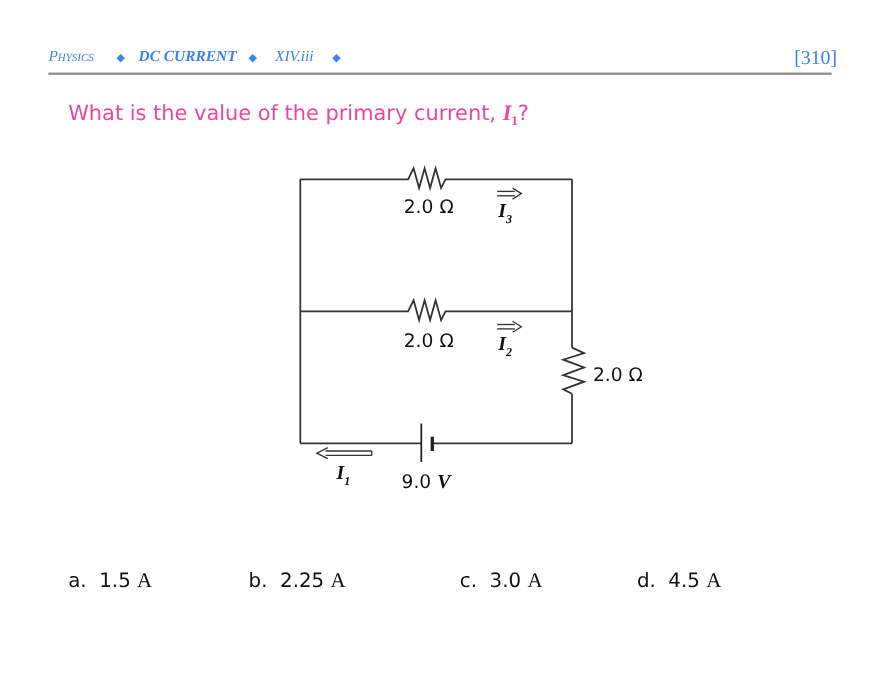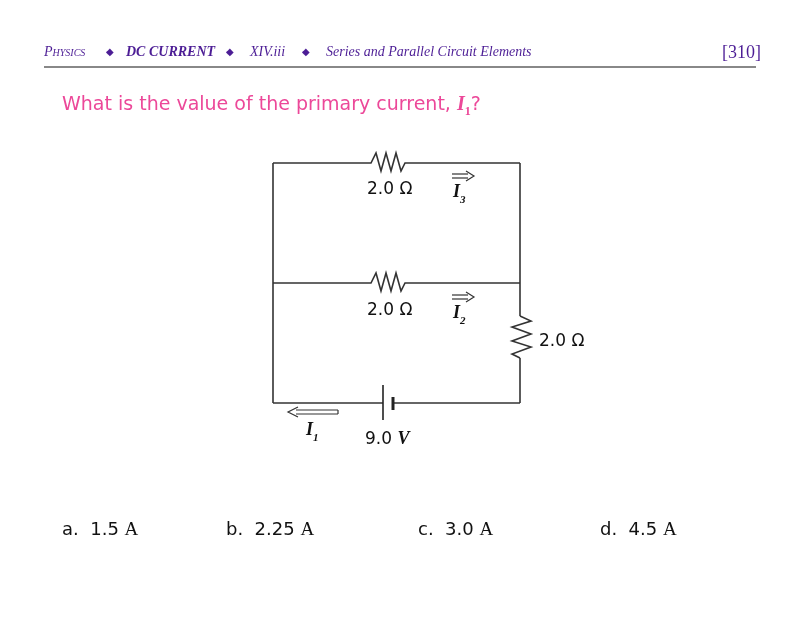--- a/index.html
+++ b/index.html
@@ -1,17 +1,17 @@
 <!DOCTYPE html>
 <html><head>
 <meta charset="utf-8">
 <style>
   html, body { margin: 0; padding: 0; background: #ffffff; }
   body { width: 800px; height: 617px; position: relative; overflow: hidden; color: #111; }
-  .header { position: absolute; left: 44px; top: 44px; width: 712px; height: 20px; font-family: "Liberation Serif", serif; font-style: italic; font-size: 14px; color: #4c1d95; }
+  .header { position: absolute; left: 44px; top: 44px; width: 712px; height: 20px; font-family: "Liberation Serif", serif; font-style: italic; font-size: 14px; color: #3b82f6; }
   .header span { position: absolute; top: 0; white-space: nowrap; }
   .header .sc { font-variant: small-caps; }
   .header .dot { font-style: normal; font-size: 10px; top: 2px; }
   .header .page { font-style: normal; font-size: 18px; }
   .rule { position: absolute; left: 44px; top: 66px; width: 712px; height: 2px; background: #888; }
   .question { position: absolute; left: 62px; top: 92px; font-family: "DejaVu Sans", sans-serif; font-size: 19px; color: #ec4899; white-space: nowrap; }
   .question .var { font-family: "Liberation Serif", serif; font-style: italic; font-weight: bold; font-size: 20px; }
   .question .sub { font-family: "Liberation Serif", serif; font-weight: bold; font-size: 12px; position: relative; top: 5px; }
   svg.circuit { position: absolute; left: 0; top: 0; }
   .lbl { font-family: "DejaVu Sans", sans-serif; font-size: 17px; fill: #111; }
@@ -25,21 +25,20 @@
 </head>
 <body>
 
 <div class="header">
   <span class="sc" style="left:0;">Physics</span>
   <span class="dot" style="left:62px;">◆</span>
   <span style="left:82px;font-weight:bold;">DC CURRENT</span>
   <span class="dot" style="left:182px;">◆</span>
   <span style="left:206px;">XIV.iii</span>
   <span class="dot" style="left:258px;">◆</span>
-  <span style="left:282px;">Series and Parallel Circuit Elements</span>
   <span class="page" style="left:678px; top:-2px;">[310]</span>
 </div>
 <div class="rule"></div>
 
 <div class="question">
   <span>What is the value of the primary current, </span><span class="var">I</span><span class="sub">1</span><span>?</span>
 </div>
 
 <svg class="circuit" width="800" height="617">
   <g stroke="#333" stroke-width="1.6" fill="none">
@@ -94,16 +93,16 @@
 <div class="answers">
   <div class="ans" style="left:62px;">
     <span>a.</span>&nbsp; <span>1.5</span> <span class="unit">A</span>
   </div>
   <div class="ans" style="left:226px;">
     <span>b.</span>&nbsp; <span>2.25</span> <span class="unit">A</span>
   </div>
   <div class="ans" style="left:418px;">
     <span>c.</span>&nbsp; <span>3.0</span> <span class="unit">A</span>
   </div>
-  <div class="ans" style="left:600px;">
+  <div class="ans" style="left:579px;">
     <span>d.</span>&nbsp; <span>4.5</span> <span class="unit">A</span>
   </div>
 </div>
 
 </body></html>

